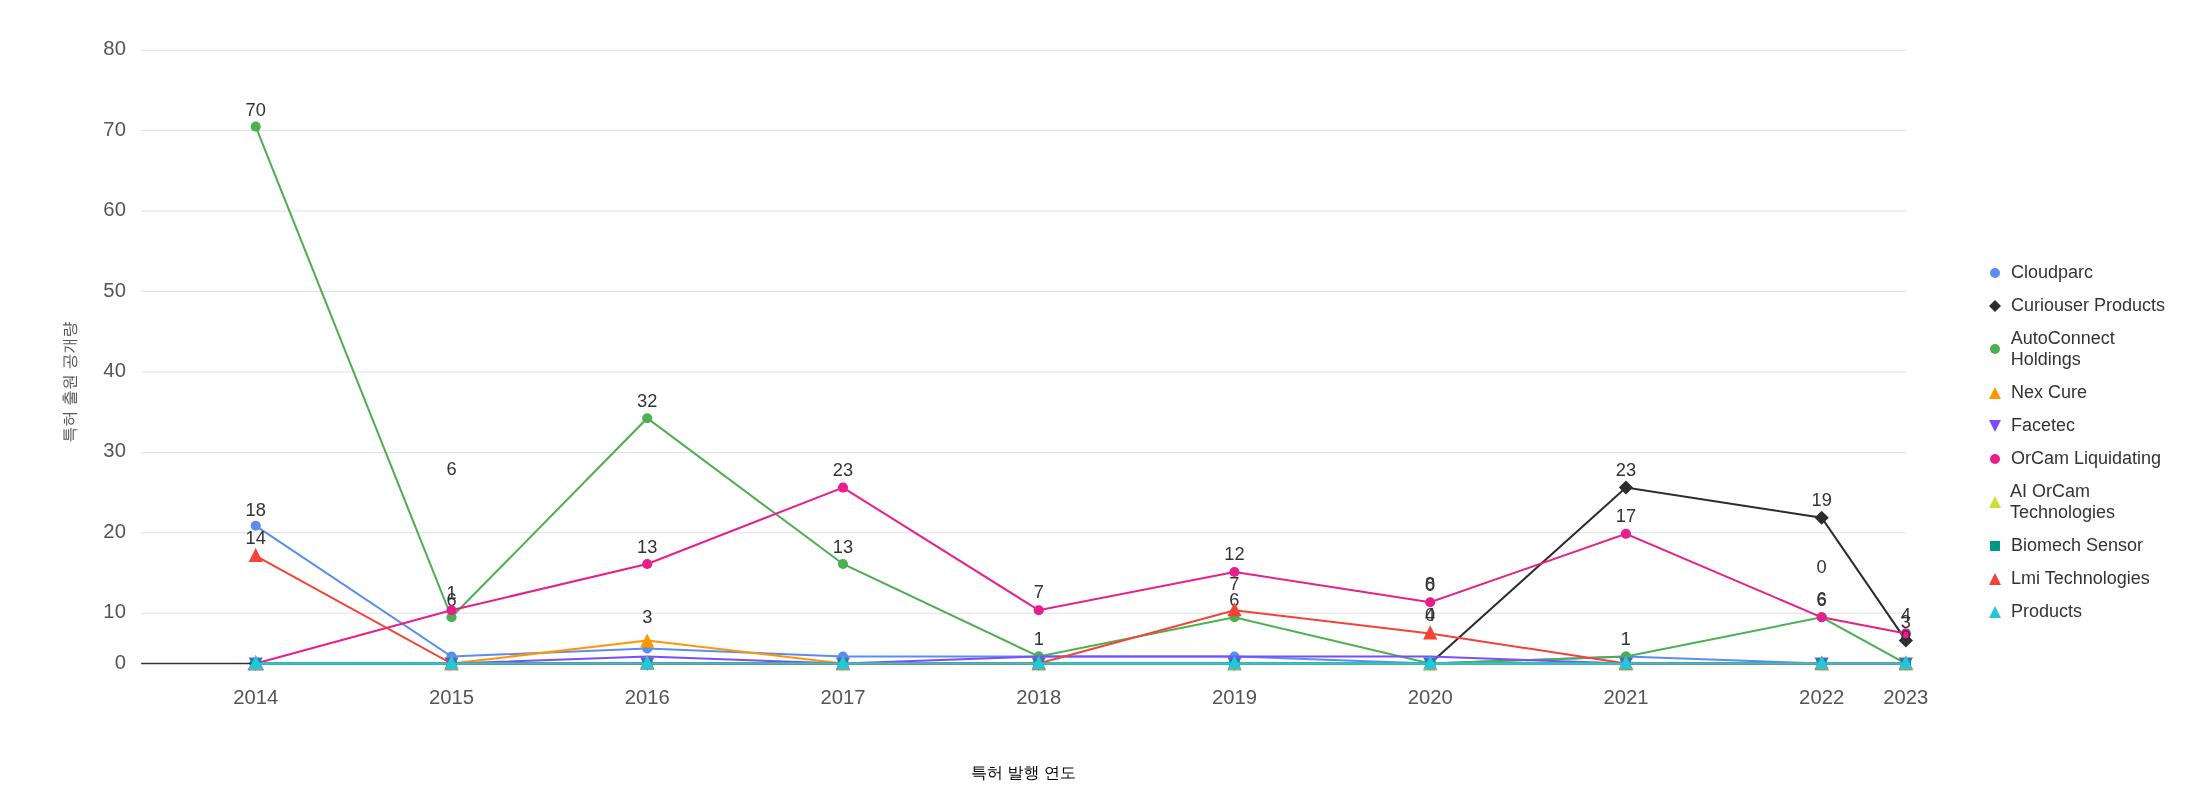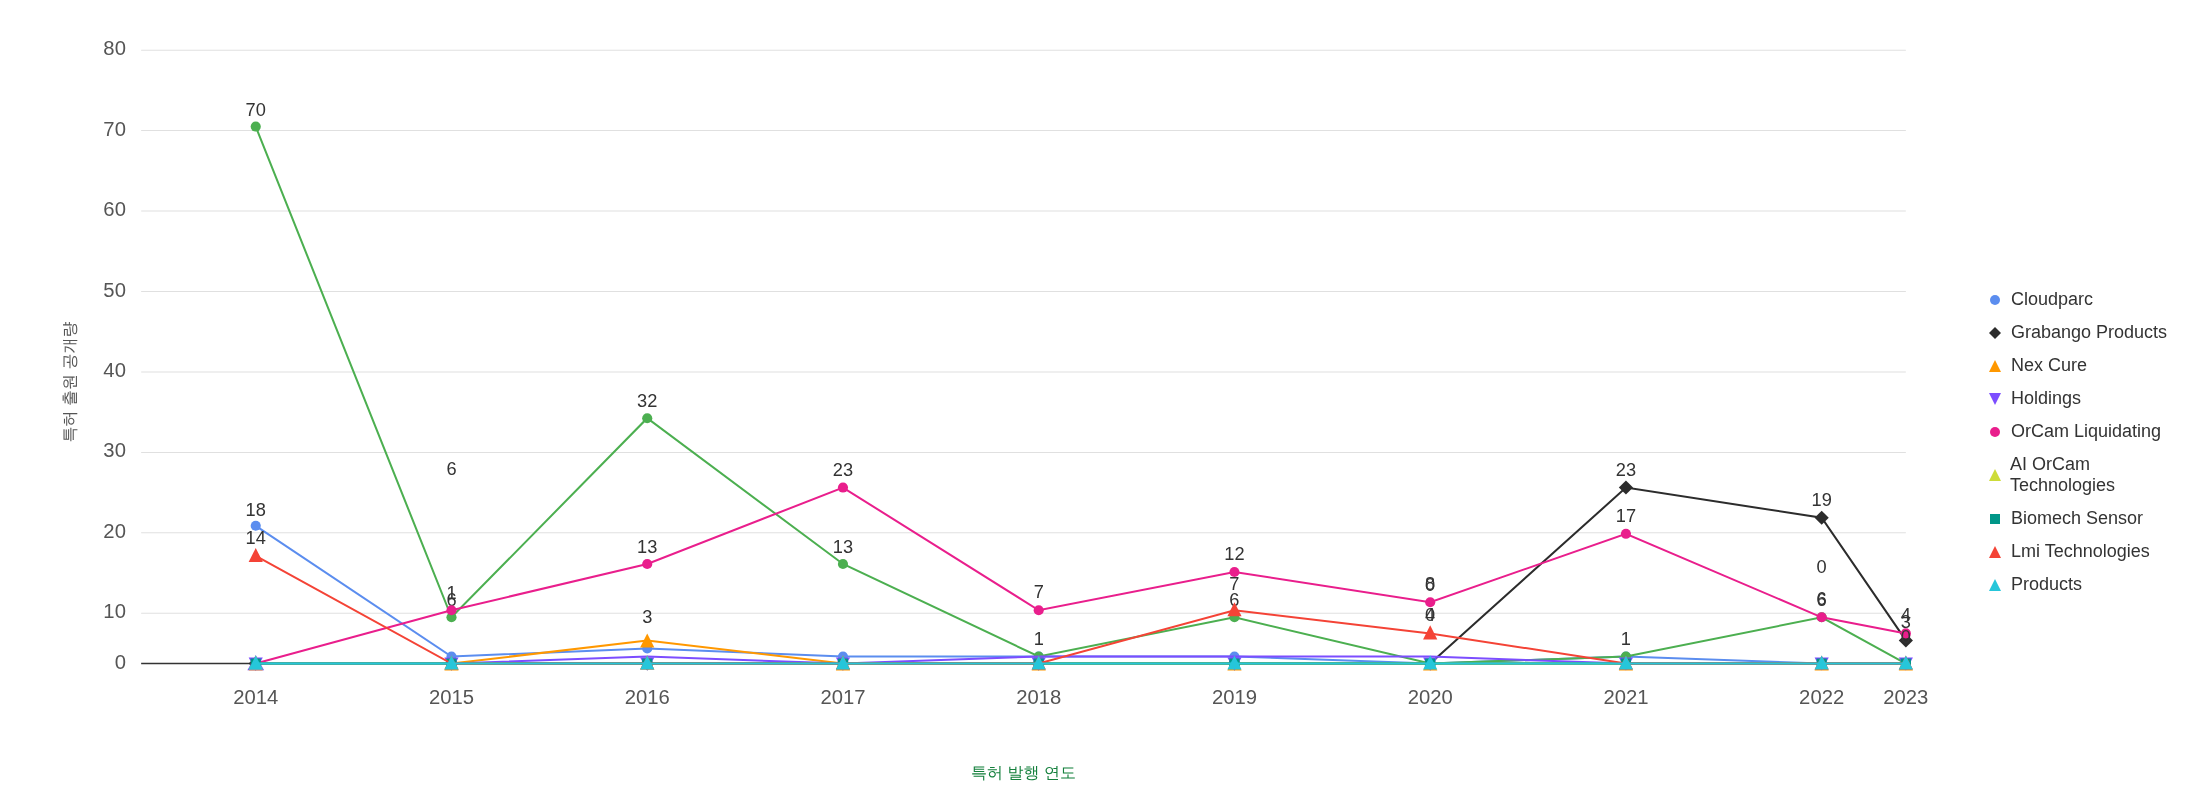--- a/index.html
+++ b/index.html
@@ -48,21 +48,21 @@
       font-size: 16px;
       color: #555;
       white-space: nowrap;
     }
     .x-axis-label {
       position: absolute;
       bottom: -40px;
       left: 50%;
       transform: translateX(-50%);
       font-size: 16px;
-      color: #15803d;
+      color: #000000;
     }
     svg.main-chart {
       width: 100%;
       height: 100%;
     }
   </style>
 </head>
 <body>
 
 <div class="chart-container">
@@ -257,33 +257,39 @@
     <div class="legend-item">
       <svg width="16" height="16">
           <circle cx="8" cy="8" r="5" fill="#5B8DEF"></circle>
         </svg>
       <span>Cloudparc</span>
     </div>
     <div class="legend-item">
       <svg width="16" height="16">
           <polygon points="8,2 14,8 8,14 2,8" fill="#2c2c2c"></polygon>
         </svg>
-      <span>Grabango Products</span>
+      <span>Curiouser Products</span>
+    </div>
+    <div class="legend-item">
+      <svg width="16" height="16">
+          <circle cx="8" cy="8" r="5" fill="#4CAF50"></circle>
+        </svg>
+      <span>AutoConnect Holdings</span>
     </div>
     <div class="legend-item">
       <svg width="16" height="16">
           <polygon points="8,2 14,14 2,14" fill="#FF9800"></polygon>
         </svg>
       <span>Nex Cure</span>
     </div>
     <div class="legend-item">
       <svg width="16" height="16">
           <polygon points="8,14 14,2 2,2" fill="#7C4DFF"></polygon>
         </svg>
-      <span>Holdings</span>
+      <span>Facetec</span>
     </div>
     <div class="legend-item">
       <svg width="16" height="16">
           <circle cx="8" cy="8" r="5" fill="#E91E8C"></circle>
         </svg>
       <span>OrCam Liquidating</span>
     </div>
     <div class="legend-item">
       <svg width="16" height="16">
           <polygon points="8,2 14,14 2,14" fill="#CDDC39"></polygon>

